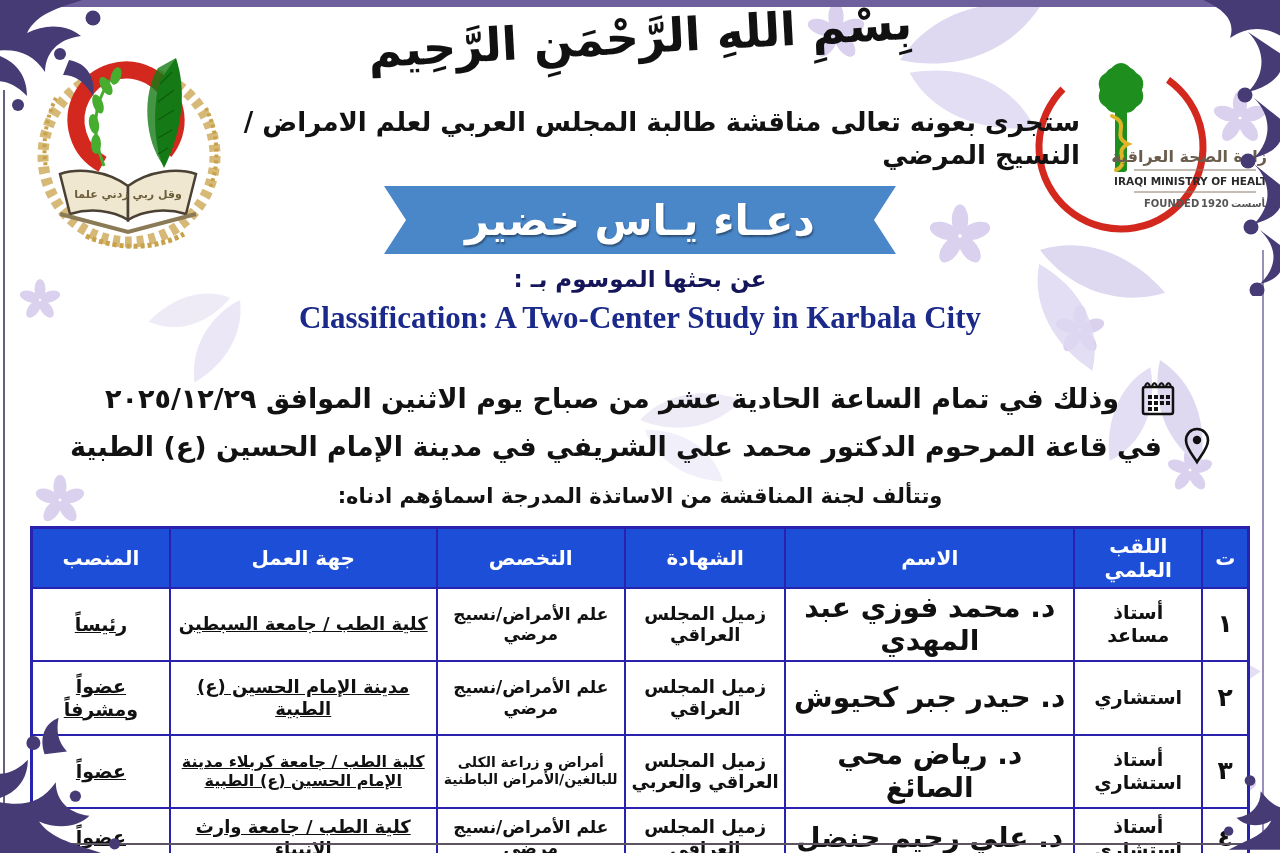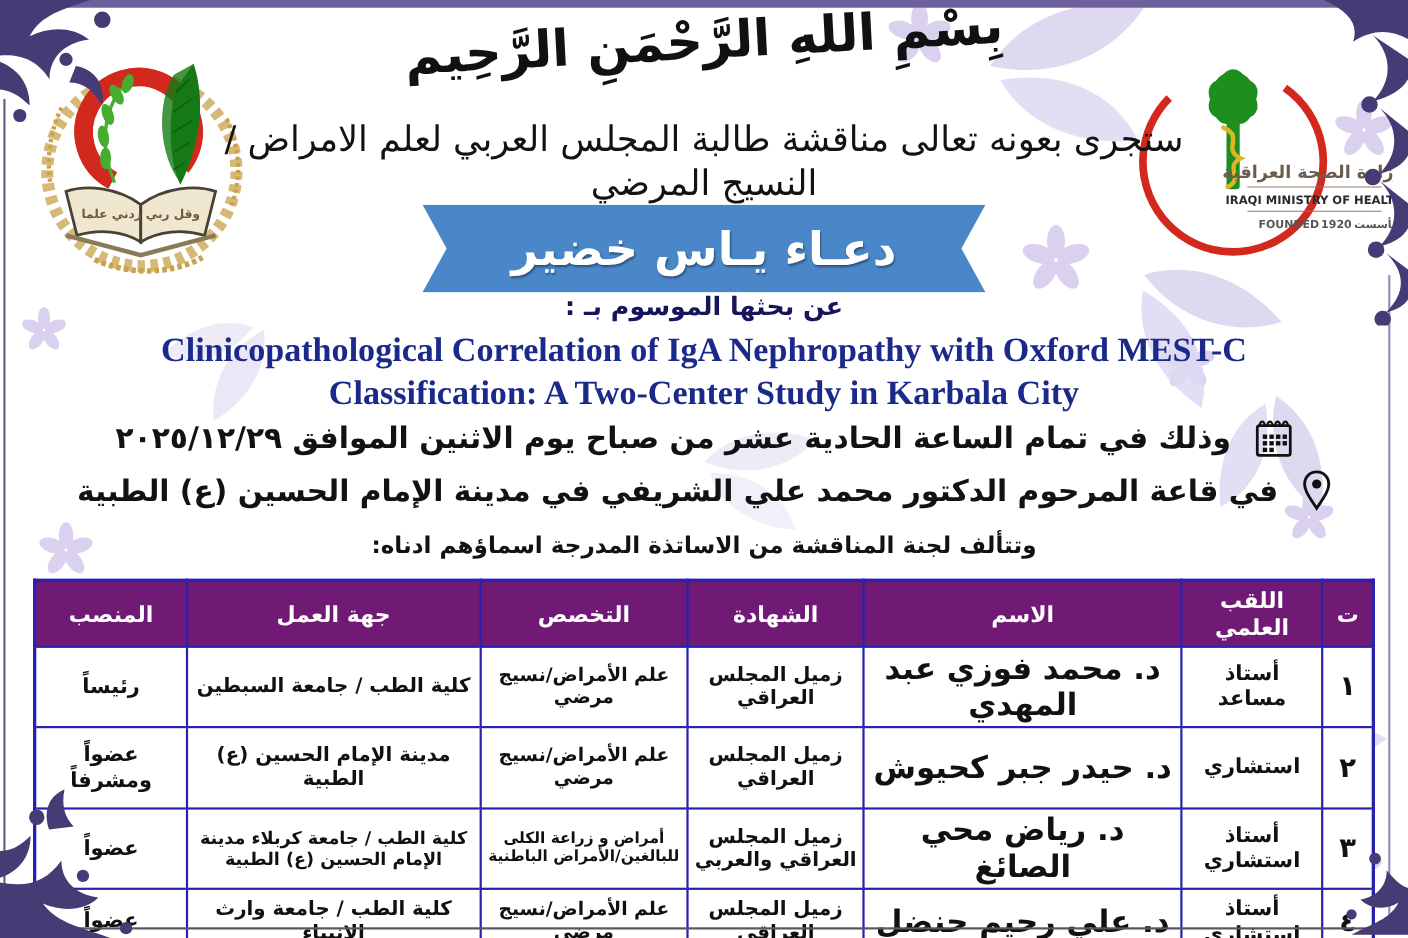--- a/index.html
+++ b/index.html
@@ -16,25 +16,25 @@
   .bottomline{left:70px;top:843px;width:1210px;height:2px;background:#5a5560;}
   .leftline{left:3px;top:90px;width:2px;height:720px;background:#4a4468;opacity:.85;}
   .rightline{left:1262px;top:250px;width:2px;height:590px;background:#6e5f9d;opacity:.7;}
   .flourish{color:#473b76;}
   
   .bismillah{
     left:50%;top:10px;transform:translateX(-50%) rotate(-3deg);
     font-size:46px;font-weight:bold;color:#111;white-space:nowrap;z-index:2;
   }
   .announcement{
-    left:50%;top:106px;transform:translateX(-50%);width:880px;text-align:center;
-    font-size:32px;font-weight:normal;color:#121212;z-index:2;direction:rtl;line-height:1.25;
+    left:50%;top:106px;transform:translateX(-50%);width:880px;text-align:right;
+    font-size:26px;font-weight:bold;color:#121212;z-index:2;direction:rtl;line-height:1.25;
   }
   .ribbon{
-    left:384px;top:186px;width:512px;height:80px;z-index:2;
+    left:384px;top:186px;width:512px;height:68px;z-index:2;
     background:#4a87c9;
     clip-path:polygon(0 0,100% 0,calc(100% - 22px) 50%,100% 100%,0 100%,22px 50%);
     display:flex;align-items:center;justify-content:center;
   }
   .ribbon span{
     color:#ffffff;font-size:42px;font-weight:bold;letter-spacing:2px;
     text-shadow:1px 2px 2px rgba(0,0,0,.4);direction:rtl;
   }
   .about-line{
     left:50%;top:266px;transform:translateX(-50%);
@@ -62,33 +62,33 @@
   .cmt-table{
     left:30px;top:526px;width:1220px;z-index:2;background:#fff;
     border-collapse:collapse;table-layout:fixed;
   }
   .cmt-table th,.cmt-table td{
     border:2px solid #2822ae;text-align:center;vertical-align:middle;
     padding:2px 4px;line-height:1.2;font-weight:bold;color:#111;
   }
   .cmt-table{border:3px solid #2822ae;}
   .cmt-table th{
-    background:#701a75;color:#ffffff;font-size:20px;height:40px;
+    background:#1d4ed8;color:#ffffff;font-size:20px;height:40px;
   }
   .cmt-table td{background:#ffffff;}
   .cmt-table tr{height:60px;}
   #row-2{height:74px;}
   #row-3{height:66px;}
   .cmt-table td:nth-child(1){font-size:25px;}
   .cmt-table td:nth-child(2){font-size:19px;}
   .cmt-table td:nth-child(3){font-size:28px;margin-top:16px;}
   .cmt-table td:nth-child(4){font-size:18px;margin-left:12px;}
   .cmt-table td:nth-child(5){font-size:17px;}
-  .cmt-table td:nth-child(6){font-size:18px;}
-  .cmt-table td:nth-child(7){font-size:19px;}
+  .cmt-table td:nth-child(6){font-size:18px;text-decoration:underline;}
+  .cmt-table td:nth-child(7){font-size:19px;text-decoration:underline;}
   .cmt-table td.sm{font-size:14px;}
   .cmt-table td.md{font-size:16px;}
   
   .logo-left{left:26px;top:28px;z-index:2;}
   .logo-right{left:1016px;top:52px;z-index:2;}
 </style>
 </head>
 <body>
 
 <svg id="pattern-layer" class="abs" width="1280" height="853" viewBox="0 0 1280 853">
@@ -257,21 +257,20 @@
 
 <div class="abs announcement">ستجرى بعونه تعالى مناقشة طالبة المجلس العربي لعلم الامراض / النسيج المرضي</div>
 
 <div class="abs ribbon">
   <span>دعـاء يـاس خضير</span>
 </div>
 
 <div class="abs about-line">عن بحثها الموسوم بـ :</div>
 
 <div class="abs thesis">
-  <div>Clinicopathological Correlation of IgA Nephropathy with Oxford MEST-C</div>
   <div>Classification: A Two-Center Study in Karbala City</div>
 </div>
 
 <div class="abs detail-line dt1">
   <svg class="icon-svg" width="34" height="36" viewBox="0 0 34 36">
     <rect x="2" y="7" width="30" height="27" rx="2" fill="none" stroke="#111" stroke-width="2.5"></rect>
     <path d="M4,7 C5,2 8,2 9,7 M11,7 C12,2 15,2 16,7 M18,7 C19,2 22,2 23,7 M25,7 C26,2 29,2 30,7" fill="none" stroke="#111" stroke-width="2"></path>
     <g fill="#111">
       <rect x="7" y="15" width="4" height="4"></rect>
         <rect x="13" y="15" width="4" height="4"></rect>

